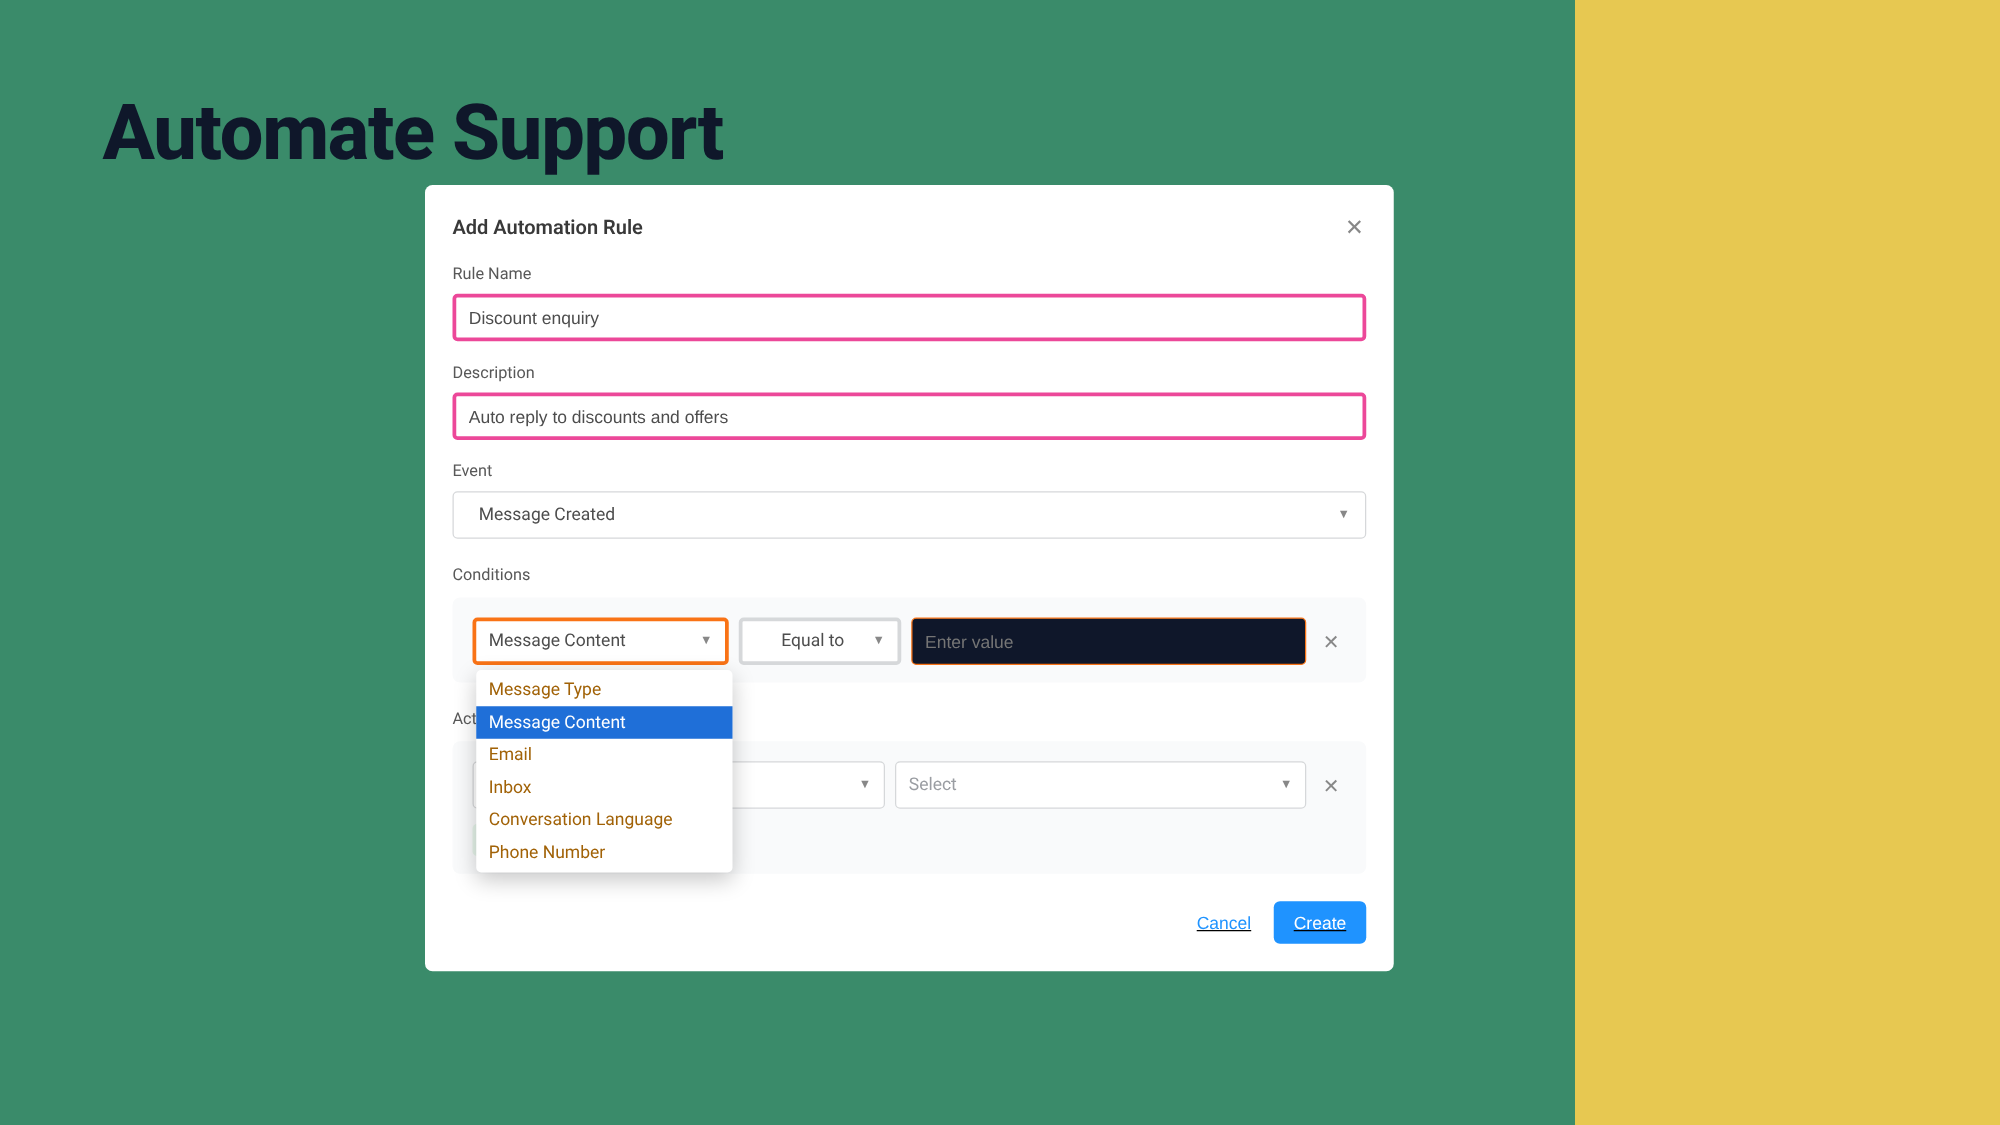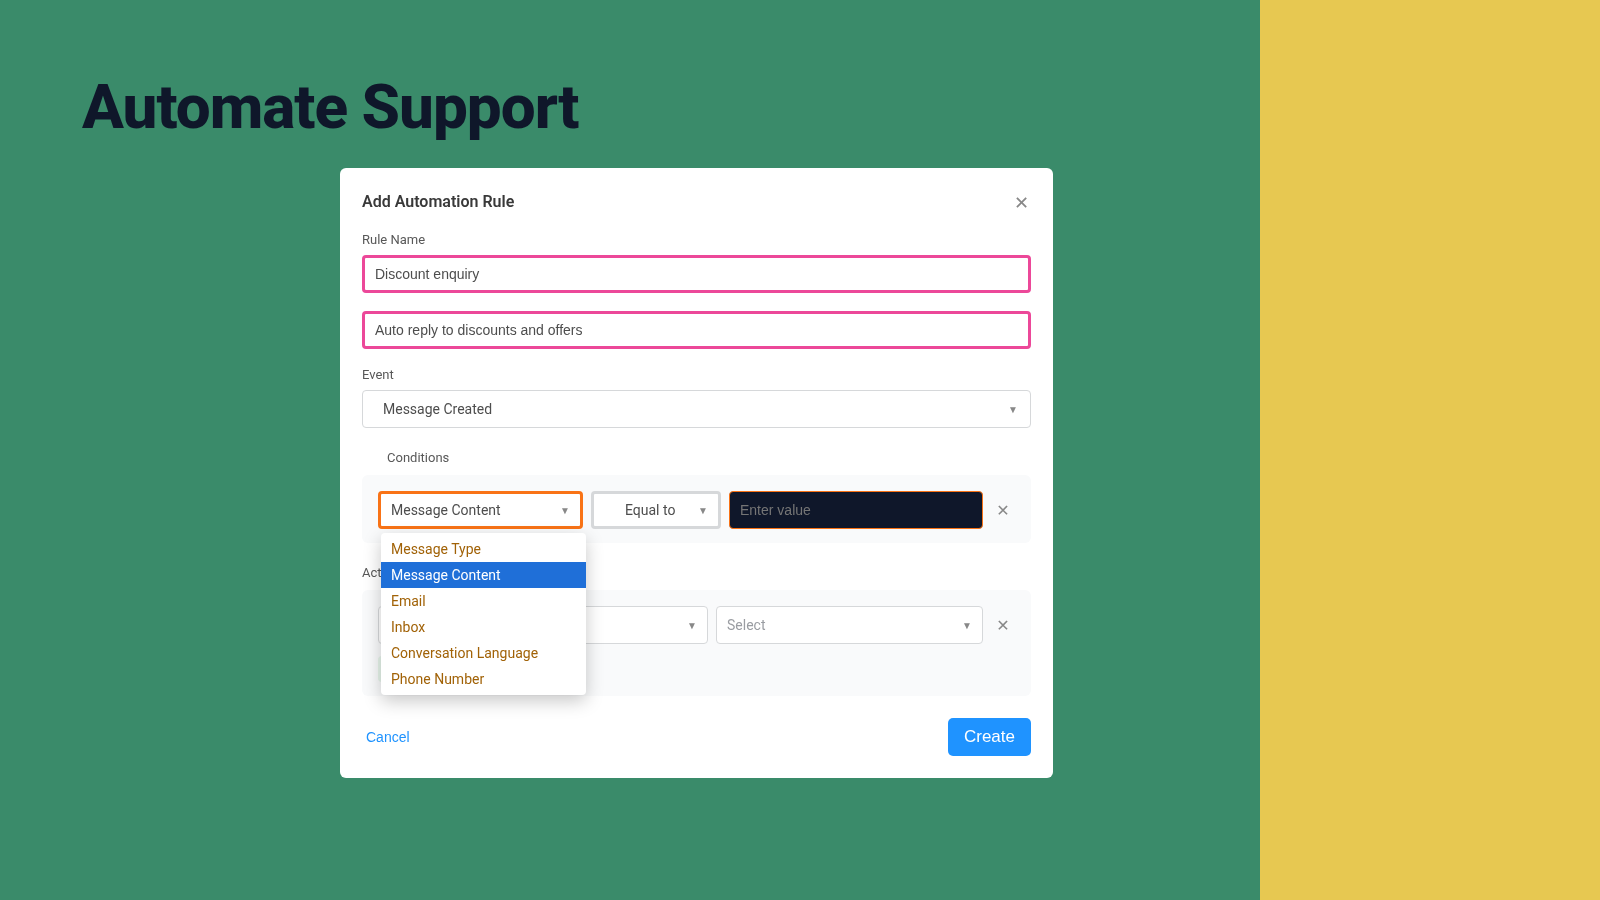--- a/index.html
+++ b/index.html
@@ -24,22 +24,22 @@
   left: 82px;
   top: 70px;
   color: #0f172a;
   font-size: 62px;
   font-weight: 800;
   letter-spacing: -1px;
 }
 .modal {
   position: absolute;
   left: 340px;
-  top: 168px;
-  width: 713px;
+  top: 148px;
+  width: 775px;
   background: #fff;
   border-radius: 6px;
   padding: 24px 22px 22px 22px;
 }
 .modal-header {
   display: flex;
   justify-content: space-between;
   align-items: flex-start;
   margin-bottom: 18px;
 }
@@ -91,21 +91,20 @@
   top: 50%;
   transform: translateY(-50%);
   font-size: 10px;
   color: #888;
 }
 .section-label {
   font-size: 13px;
   color: #585858;
   margin-bottom: 10px;
   margin-top: 22px;
-  margin-left: 25px;
 }
 .pane {
   background: #f9fafb;
   border-radius: 6px;
   padding: 16px 16px 14px 16px;
   position: relative;
 }
 .condition-row {
   display: flex;
   gap: 8px;
@@ -214,40 +213,41 @@
   position: relative;
   width: 330px;
 }
 .action-select2 {
   flex: 1;
   color: #9a9da2;
   align-items: center;
 }
 .modal-footer {
   display: flex;
-  justify-content: space-between;
+  justify-content: flex-end;
   gap: 14px;
   margin-top: 22px;
   align-items: center;
+  text-decoration: underline;
 }
 .cancel-btn {
   background: none;
   border: none;
   color: #1f93ff;
   font-size: 14px;
   cursor: pointer;
   padding: 8px 4px;
 }
 .create-btn {
   background: #1f93ff;
   color: #fff;
   border: none;
   border-radius: 5px;
   padding: 9px 16px;
-  font-size: 17px;
+  font-size: 14px;
   cursor: pointer;
 }
 </style>
 </head>
 <body>
 
 <div class="yellow-stripe"></div>
 
 <h1 class="page-title">Automate Support</h1>
 
@@ -256,20 +256,21 @@
     <div class="modal-title">Add Automation Rule</div>
     <div class="close-icon">✕</div>
   </div>
 
   <div class="field-group">
     <label class="label">Rule Name</label>
     <input class="text-input" value="Discount enquiry" style="">
   </div>
 
   <div class="field-group">
+    <label class="label">Description</label>
     <input class="text-input" value="Auto reply to discounts and offers" style="">
   </div>
 
   <div class="field-group">
     <label class="label">Event</label>
     <div class="select">
       <span>Message Created</span>
       <span class="select-caret">▼</span>
     </div>
   </div>

